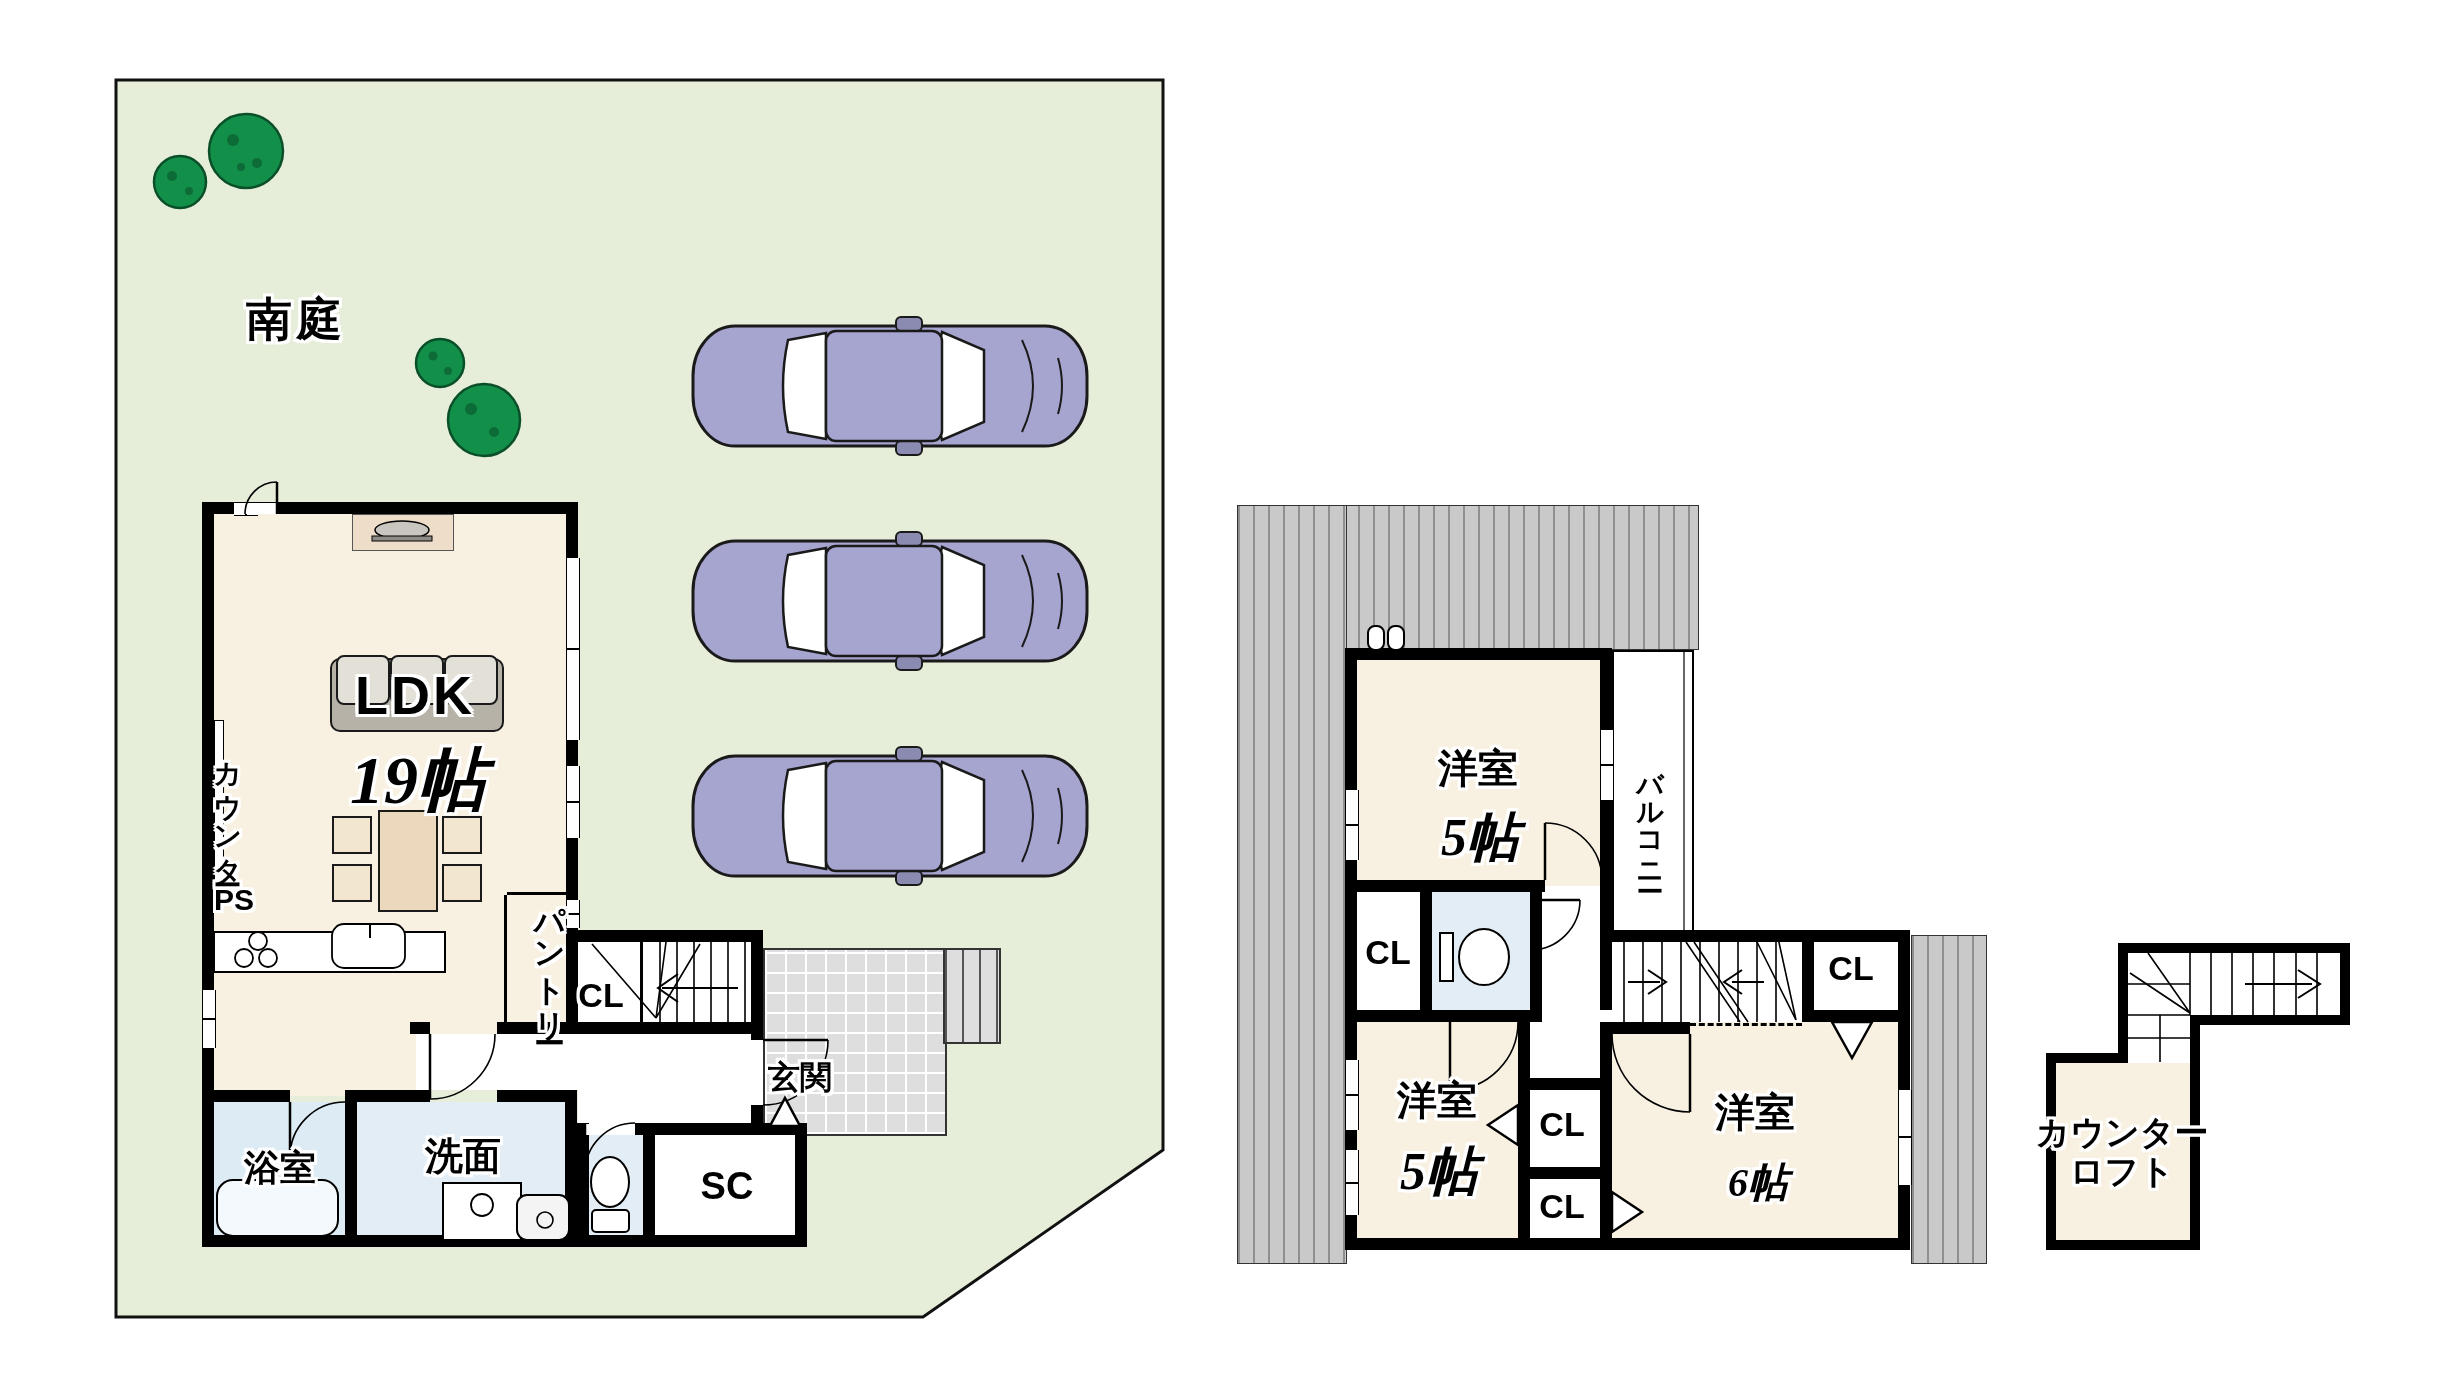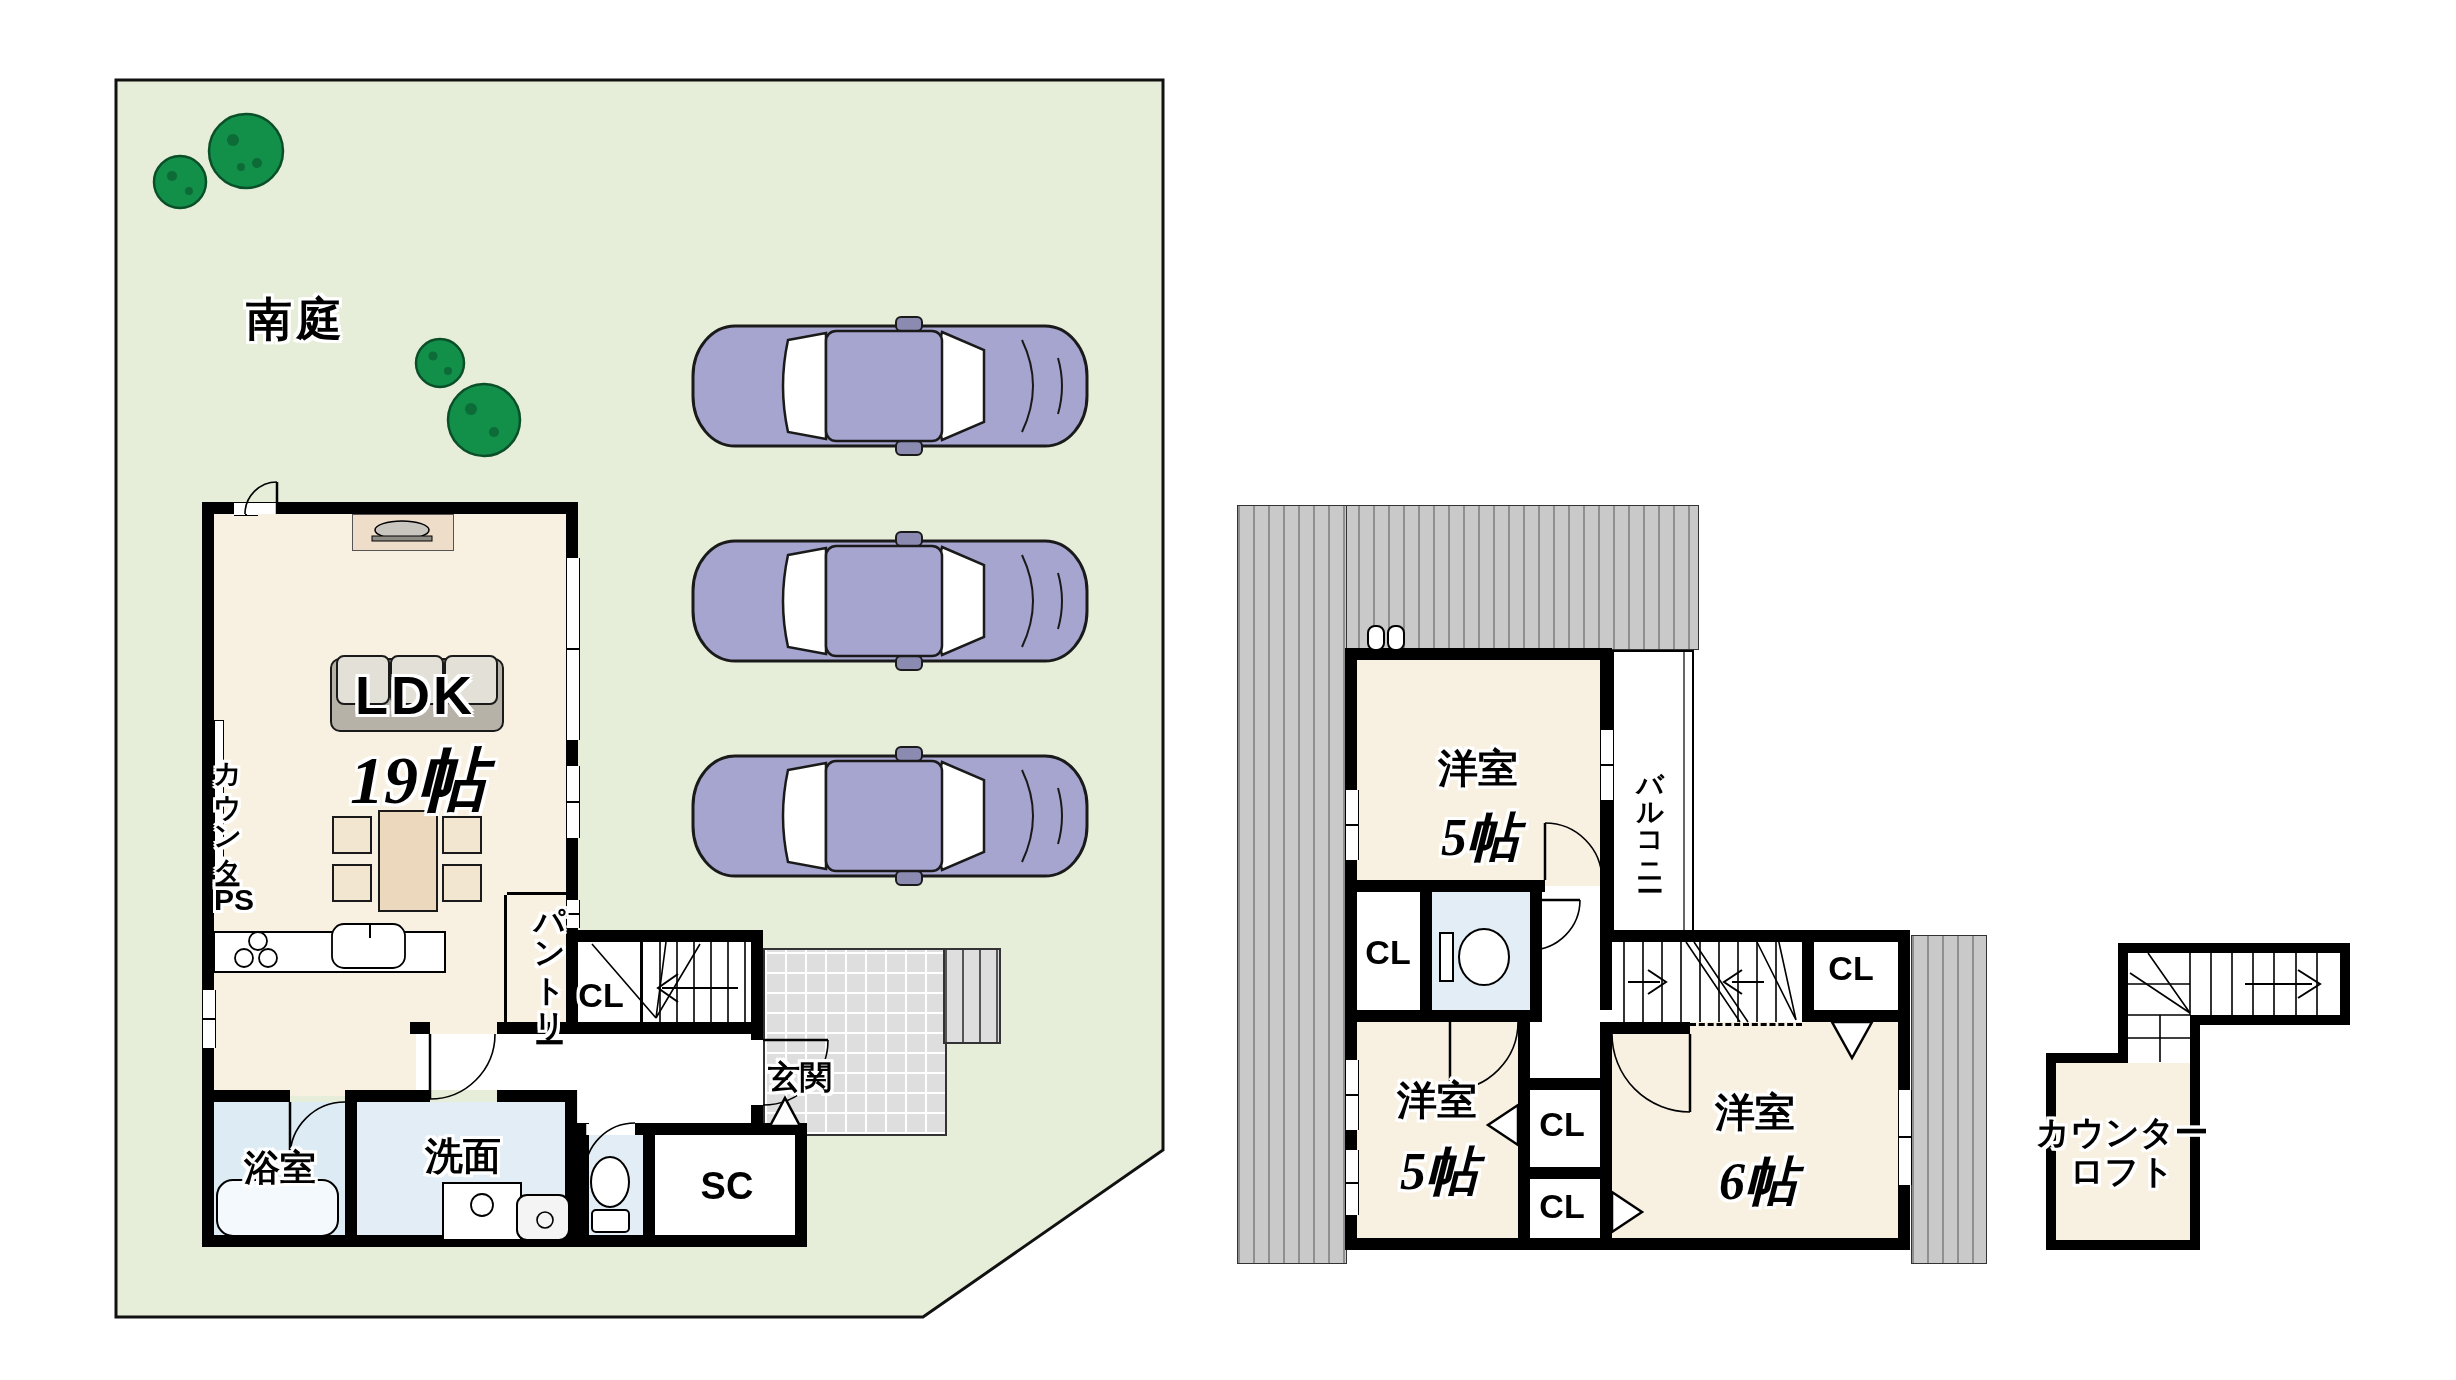--- a/index.html
+++ b/index.html
@@ -303,17 +303,17 @@
   <div class="lbl" style="left:1478px;top:768px;font-size:40px;">洋室</div>
   <div class="lbl serif" style="left:1480px;top:838px;font-size:52px;">5帖</div>
   <div class="lbl vlbl" style="left:1650px;top:815px;font-size:27px;">バルコニー</div>
   <div class="lbl" style="left:1388px;top:952px;font-size:34px;">CL</div>
   <div class="lbl" style="left:1851px;top:968px;font-size:34px;">CL</div>
   <div class="lbl" style="left:1437px;top:1100px;font-size:40px;">洋室</div>
   <div class="lbl serif" style="left:1439px;top:1172px;font-size:52px;">5帖</div>
   <div class="lbl" style="left:1562px;top:1124px;font-size:34px;">CL</div>
   <div class="lbl" style="left:1562px;top:1206px;font-size:34px;">CL</div>
   <div class="lbl" style="left:1755px;top:1112px;font-size:40px;">洋室</div>
-  <div class="lbl serif" style="left:1758px;top:1182px;font-size:52px;">6帖</div>
+  <div class="lbl serif" style="left:1758px;top:1182px;font-size:40px;">6帖</div>
 
   <div class="lbl" style="left:2122px;top:1133px;font-size:34px;">カウンター</div>
   <div class="lbl" style="left:2122px;top:1172px;font-size:34px;">ロフト</div>
 </div>
 
 </body></html>

